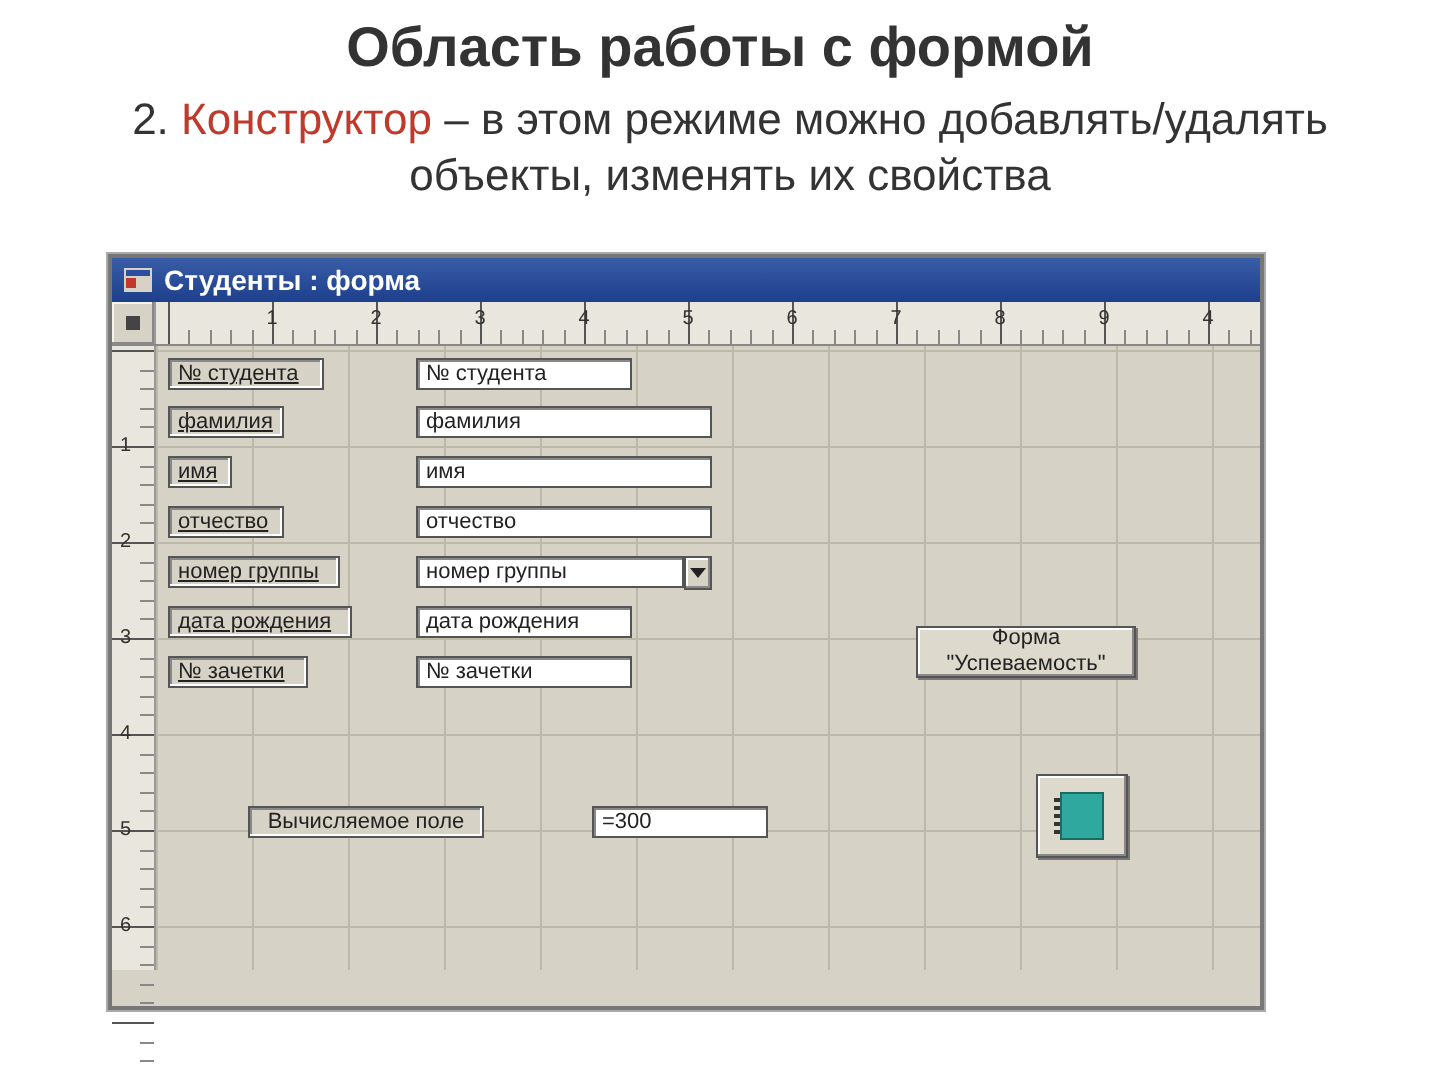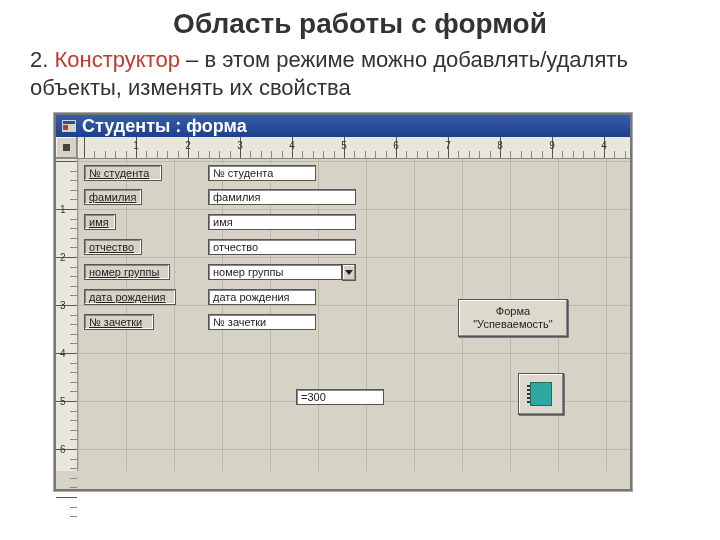--- a/index.html
+++ b/index.html
@@ -15,42 +15,43 @@
   .page-title {
     text-align: center;
     font-size: 28px;
     font-weight: bold;
     color: #333;
     margin: 8px 0 6px 0;
   }
   .description {
     font-size: 22px;
     color: #333;
-    margin: 0 20px 12px 30px;
+    margin: 0 20px 26px 30px;
     line-height: 1.25;
+    text-align: center;
   }
   .description .num { color: #333; }
   .description .keyword { color: #c0392b; }
   .app-frame {
     margin-left: 54px;
     width: 578px;
     height: 378px;
     border: 2px solid #777;
     background: #d6d3c6;
     position: relative;
     box-shadow: 0 0 0 1px #aaa;
   }
   .titlebar {
     height: 22px;
     background: linear-gradient(#3a5da8, #1d3f8c);
     display: flex;
     align-items: center;
     padding: 0 6px;
     color: #fff;
-    font-size: 18px;
+    font-size: 14px;
     font-weight: bold;
   }
   .titlebar .ticon {
     width: 14px;
     height: 12px;
     background: #d6d3c6;
     margin-right: 6px;
     position: relative;
     display: inline-block;
   }
@@ -358,27 +359,28 @@
       <div class="combo-btn" style="left:264px;top:105px;height:17px">
           <div class="tri"></div>
         </div>
 
       <div class="lbl" style="left:6px;top:130px;width:92px">дата рождения</div>
       <div class="fld" style="left:130px;top:130px;width:108px">дата рождения</div>
 
       <div class="lbl" style="left:6px;top:155px;width:70px">№ зачетки</div>
       <div class="fld" style="left:130px;top:155px;width:108px">№ зачетки</div>
 
-      <div class="form-btn" style="left:380px;top:140px;width:110px;height:38px">
+      <div class="form-btn" style="left:380px;top:140px;width:110px;height:26px">
         <div>
           <span>Форма</span><br>
           <span>"Успеваемость"</span>
         </div>
       </div>
 
+      <div class="lbl noUnderline" style="left:46px;top:230px;width:118px;text-align:center">Вычисляемое поле</div>
       <div class="fld" style="left:218px;top:230px;width:88px">=300</div>
 
       <div class="notebook-btn" style="left:440px;top:214px;width:46px;height:42px">
         <div class="notebook-icon"></div>
       </div>
 
     </div>
   </div>
 </div>
 

